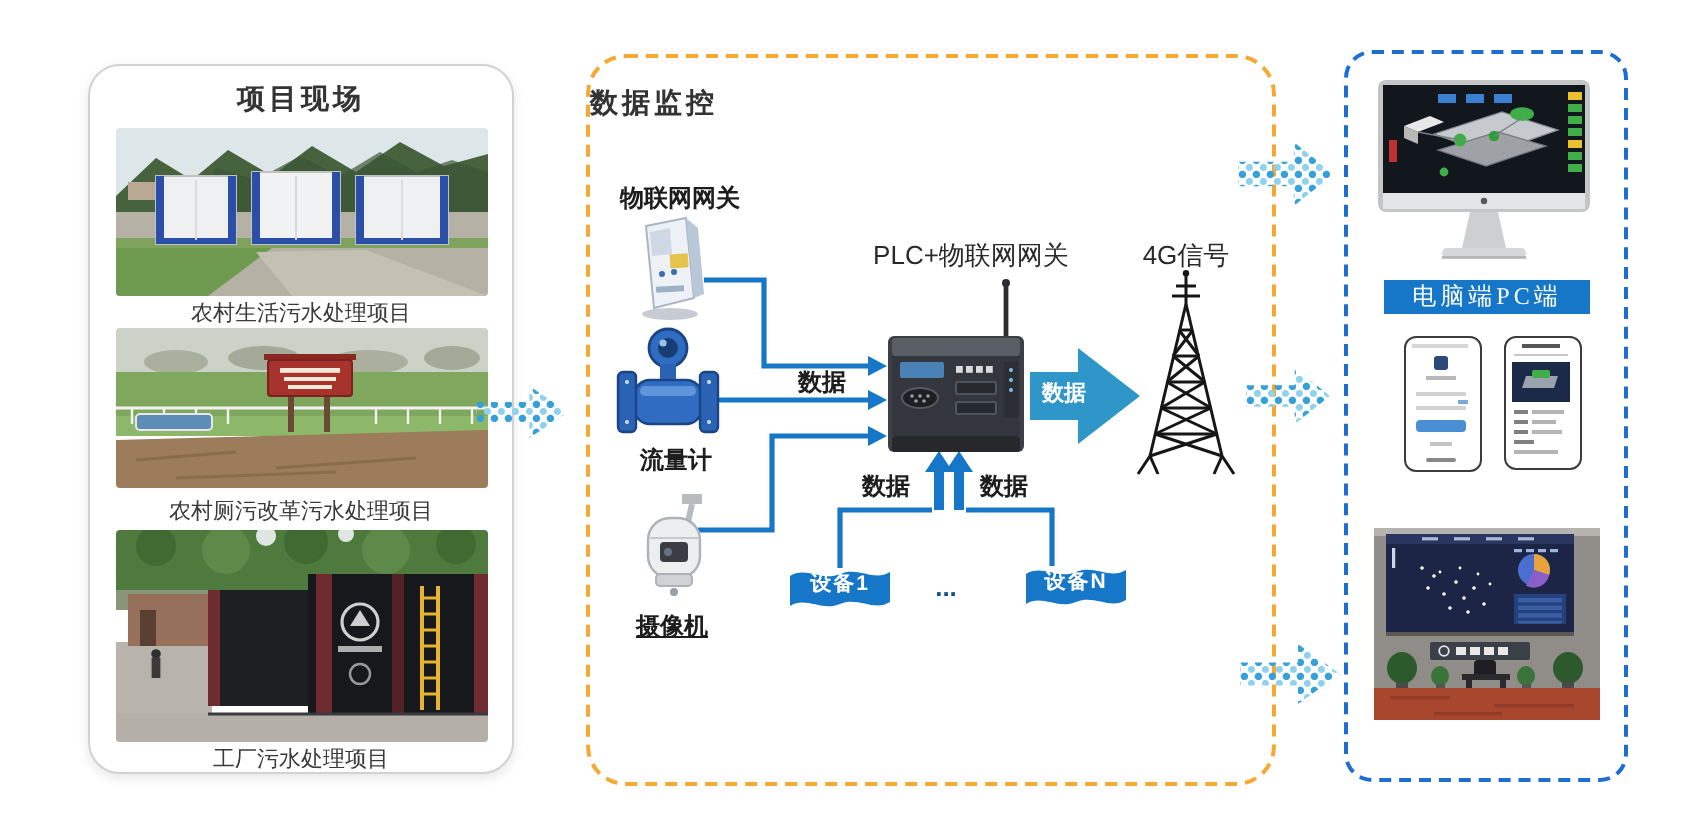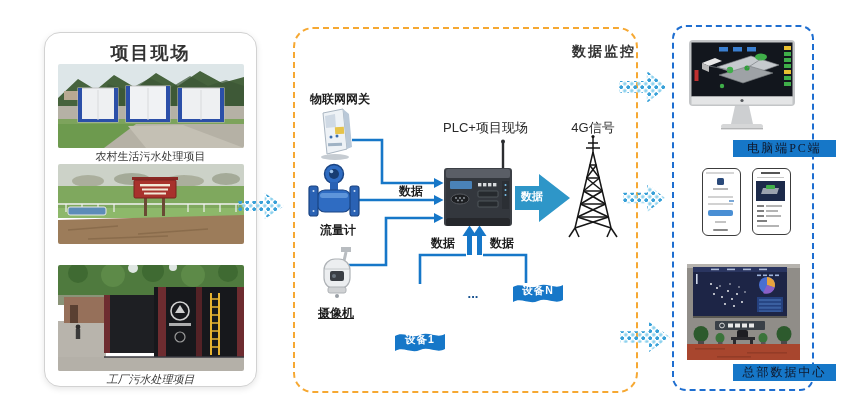--- a/index.html
+++ b/index.html
@@ -9,22 +9,22 @@
 
   
   .panel-left{position:absolute;left:44px;top:32px;width:211px;height:353px;background:#fff;
       border:1.5px solid #d2d2d2;border-radius:16px;box-shadow:0 2px 6px rgba(0,0,0,.10);}
   .panel-mid{position:absolute;left:293px;top:27px;width:341px;height:362px;
       border:2px dashed #f6a832;border-radius:20px;background:#fff;}
   .panel-right{position:absolute;left:672px;top:25px;width:138px;height:362px;
       border:2px dashed #1e6ed0;border-radius:14px;background:#fff;}
 
   .left-title{position:absolute;top:8px;left:0;width:100%;text-align:center;
-      font-size:18px;font-weight:600;color:#333;letter-spacing:2px;}
-  .mid-title{position:absolute;top:14px;left:0;width:100%;text-align:right;
+      font-size:14px;font-weight:600;color:#333;letter-spacing:2px;}
+  .mid-title{position:absolute;top:14px;left:0;width:100%;text-align:left;
       font-size:14px;font-weight:600;color:#333;letter-spacing:2px;}
 
   .photo{position:absolute;left:13px;width:186px;overflow:hidden;border-radius:2px;}
   .pcap{position:absolute;left:0;width:100%;text-align:center;font-size:11px;color:#3a3a3a;}
 
   
   .mid-label{position:absolute;font-size:12px;font-weight:bold;color:#1d1d1d;text-align:center;}
   .plain-label{position:absolute;font-size:13px;color:#2a2a2a;text-align:center;font-weight:500;}
   .data-label{position:absolute;font-size:12px;font-weight:bold;color:#1d1d1d;text-align:center;}
   .arrow-text{position:absolute;font-size:11px;font-weight:bold;color:#fff;text-align:center;}
@@ -36,22 +36,22 @@
   
   .dot-arrow{position:absolute;z-index:6;
      background-image:
        radial-gradient(circle at 2.2px 2.2px,#36a0d8 1.6px,transparent 2.1px),
        radial-gradient(circle at 2.2px 2.2px,#8fd2ee 1.5px,transparent 2px);
      background-size:7px 7px,7px 7px;background-position:0 0,3.5px 3.5px;
      clip-path:polygon(0 31%,58% 31%,58% 0,100% 50%,58% 100%,58% 69%,0 69%);}
 
   
   .cap-bar{position:absolute;left:18px;width:103px;height:17px;line-height:17px;background:#1677c8;
-     color:#0f172a;text-align:center;font-size:12px;letter-spacing:2px;
-     font-family:"Liberation Serif","DejaVu Serif",serif;margin-left:41px;}
+     color:#ffffff;text-align:center;font-size:12px;letter-spacing:2px;
+     font-family:"Liberation Serif","DejaVu Serif",serif;}
   .phone{position:absolute;width:37px;height:66px;background:#fff;border:1.6px solid #3c3c3c;
      border-radius:6px;}
   .ph-el{position:absolute;}
 </style>
 </head>
 <body>
 
 <div class="stage">
 
   <div class="panel-left">
@@ -120,20 +120,21 @@
             <rect x="86" y="28.5" width="22" height="2"></rect>
           </g>
         <path d="M0,56 L186,51 L186,80 L0,80 Z" fill="#9c7c5a"></path>
         <g stroke="#8a6c4c" stroke-width="1.4">
             <line x1="10" y1="66" x2="60" y2="62"></line>
             <line x1="80" y1="70" x2="150" y2="65"></line>
             <line x1="30" y1="75" x2="110" y2="72"></line>
           </g>
       </svg>
     </div>
+    <div class="pcap serif" style="top:215px;">农村厕污改革污水处理项目</div>
 
     <div class="photo" style="top:232px;height:106px;">
       <svg width="186" height="106" viewBox="0 0 186 106">
         <rect width="186" height="34" fill="#4f7a3e"></rect>
         <circle cx="20" cy="8" r="10" fill="#3f6a32"></circle>
           <circle cx="55" cy="10" r="12" fill="#5d8a48"></circle>
         <circle cx="95" cy="6" r="11" fill="#3f6a32"></circle>
           <circle cx="135" cy="10" r="12" fill="#5d8a48"></circle>
           <circle cx="170" cy="7" r="10" fill="#3f6a32"></circle>
         <circle cx="75" cy="3" r="5" fill="#dfe6e2"></circle>
@@ -164,21 +165,21 @@
             <line x1="153" y1="50" x2="161" y2="50"></line>
           <line x1="153" y1="58" x2="161" y2="58"></line>
             <line x1="153" y1="66" x2="161" y2="66"></line>
             <line x1="153" y1="74" x2="161" y2="74"></line>
             <line x1="153" y1="82" x2="161" y2="82"></line>
         </g>
         <rect x="0" y="92" width="186" height="14" fill="#b4b0a8"></rect>
         <line x1="46" y1="92" x2="186" y2="92" stroke="#3a3a40" stroke-width="1.4"></line>
       </svg>
     </div>
-    <div class="pcap serif" style="top:339px;font-style:italic;">工厂污水处理项目</div>
+    <div class="pcap serif" style="top:339px;">工厂污水处理项目</div>
   </div>
 
   <div class="panel-mid">
     <div class="mid-title serif">数据监控</div>
 
     <svg width="341" height="362" viewBox="0 0 341 362" style="position:absolute;left:0;top:0;">
       <g stroke="#1677c8" stroke-width="2.6" fill="none">
         <path d="M57,111 L87,111 L87,154 L139,154"></path>
         <path d="M62,171 L139,171"></path>
         <path d="M54,236 L91,236 L91,189 L139,189"></path>
@@ -230,21 +231,21 @@
       <path d="M29,5 L27,14" stroke="#b8bcc0" stroke-width="3" fill="none"></path>
       <rect x="7" y="12" width="26" height="30" rx="11" fill="#eceef0" stroke="#aeb2b6" stroke-width="1.2"></rect>
       <line x1="8" y1="22" x2="32" y2="22" stroke="#c6cacc" stroke-width="1"></line>
       <rect x="13" y="24" width="14" height="10" rx="2" fill="#3a3e44"></rect>
       <circle cx="17" cy="29" r="2" fill="#6a747e"></circle>
       <rect x="11" y="40" width="18" height="6" rx="2" fill="#d0d2d4" stroke="#aeb2b6" stroke-width="1"></rect>
       <circle cx="20" cy="49" r="2" fill="#9aa0a6"></circle>
     </svg>
     <div class="mid-label" style="left:12px;top:276px;width:58px;text-decoration:underline;">摄像机</div>
 
-    <div class="plain-label" style="left:128px;top:90px;width:125px;">PLC+项目现场</div>
+    <div class="plain-label" style="left:128px;top:90px;width:125px;">PLC+物联网网关</div>
     <svg style="position:absolute;left:149px;top:110px;" width="68" height="88" viewBox="0 0 68 88">
       <line x1="59" y1="2" x2="59" y2="30" stroke="#2b2d30" stroke-width="2.4"></line>
       <circle cx="59" cy="2.5" r="2" fill="#2b2d30"></circle>
       <rect x="0" y="29" width="68" height="58" rx="3" fill="#3c4046"></rect>
       <rect x="2" y="30" width="64" height="9" rx="2" fill="#5a5e66"></rect>
       <rect x="2" y="39" width="64" height="40" fill="#33373d"></rect>
       <rect x="6" y="42" width="22" height="8" rx="1" fill="#4a82b8"></rect>
       <ellipse cx="16" cy="60" rx="9" ry="5" fill="#1d1f22" stroke="#55585e" stroke-width="1"></ellipse>
       <g fill="#9aa0a8">
           <circle cx="12" cy="59" r=".9"></circle>
@@ -300,21 +301,21 @@
         <line x1="9" y1="93" x2="13" y2="102"></line>
           <line x1="45" y1="93" x2="41" y2="102"></line>
       </g>
       <circle cx="27" cy="1.6" r="1.6" fill="#161616"></circle>
     </svg>
 
     <div class="data-label" style="left:96px;top:154px;width:40px;">数据</div>
     <div class="data-label" style="left:126px;top:206px;width:44px;">数据</div>
     <div class="data-label" style="left:185px;top:206px;width:44px;">数据</div>
 
-    <div class="banner" style="left:99px;top:253px;margin-top:48px;">
+    <div class="banner" style="left:99px;top:253px;">
       <svg width="52" height="26" viewBox="0 0 52 26">
         <path d="M1,6 C9,1 17,9 26,5 C35,1 43,9 51,4 L51,19 C43,24 35,16 26,20 C17,24 9,16 1,21 Z" fill="#1677c8"></path>
       </svg>
       <div class="bt">设备1</div>
     </div>
     <div class="ellipsis" style="left:166px;top:257px;width:24px;">...</div>
     <div class="banner" style="left:217px;top:252px;">
       <svg width="52" height="26" viewBox="0 0 52 26">
         <path d="M1,6 C9,1 17,9 26,5 C35,1 43,9 51,4 L51,19 C43,24 35,16 26,20 C17,24 9,16 1,21 Z" fill="#1677c8"></path>
       </svg>
@@ -456,21 +457,20 @@
       <rect x="44" y="73" width="24" height="3" fill="#2a2a2e"></rect>
       <rect x="46" y="76" width="3" height="6" fill="#2a2a2e"></rect>
         <rect x="63" y="76" width="3" height="6" fill="#2a2a2e"></rect>
       <rect x="0" y="80" width="113" height="16" fill="#a8462e"></rect>
       <g fill="#8e3a26" opacity=".8">
           <rect x="8" y="84" width="30" height="1.6"></rect>
           <rect x="60" y="88" width="40" height="1.6"></rect>
           <rect x="30" y="92" width="34" height="1.6"></rect>
         </g>
     </svg>
-    <div class="cap-bar" style="top:337px;">总部数据中心</div>
   </div>
 
   <div class="dot-arrow" style="left:238px;top:193px;width:46px;height:26px;"></div>
   <div class="dot-arrow" style="left:619px;top:71px;width:48px;height:32px;"></div>
   <div class="dot-arrow" style="left:623px;top:184px;width:42px;height:28px;"></div>
   <div class="dot-arrow" style="left:620px;top:322px;width:50px;height:30px;"></div>
 
 </div>
 
 </body></html>

